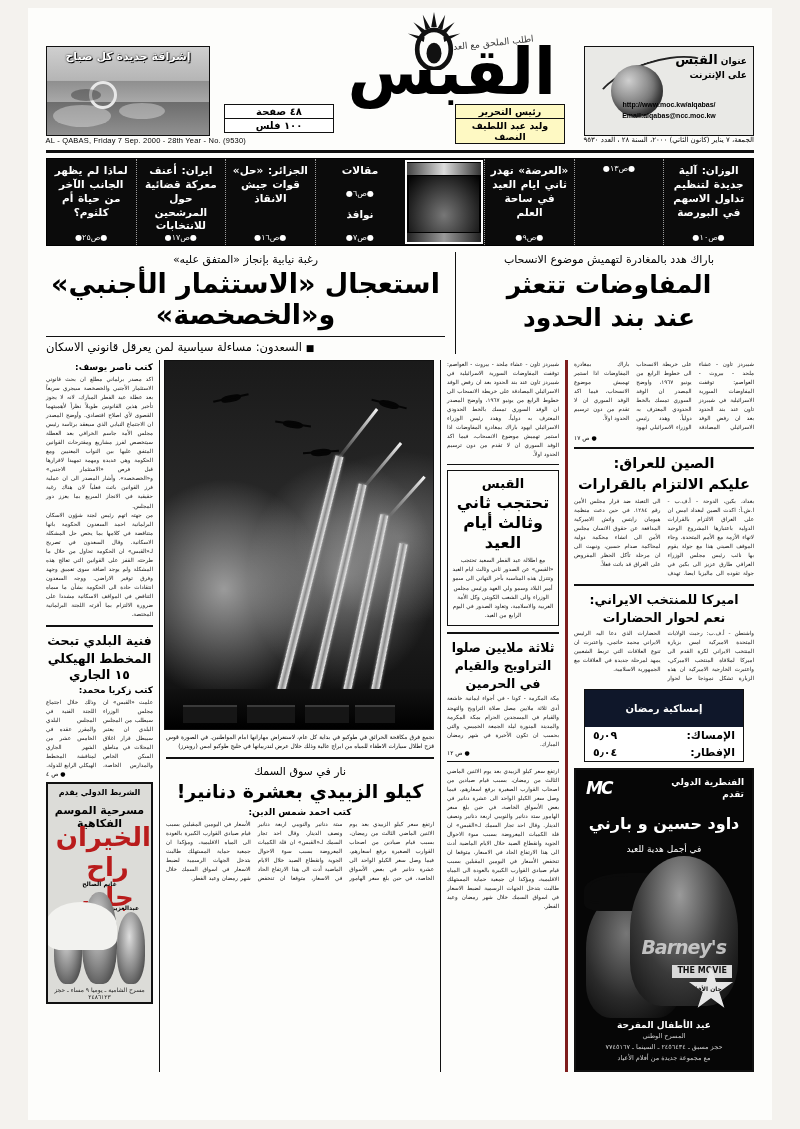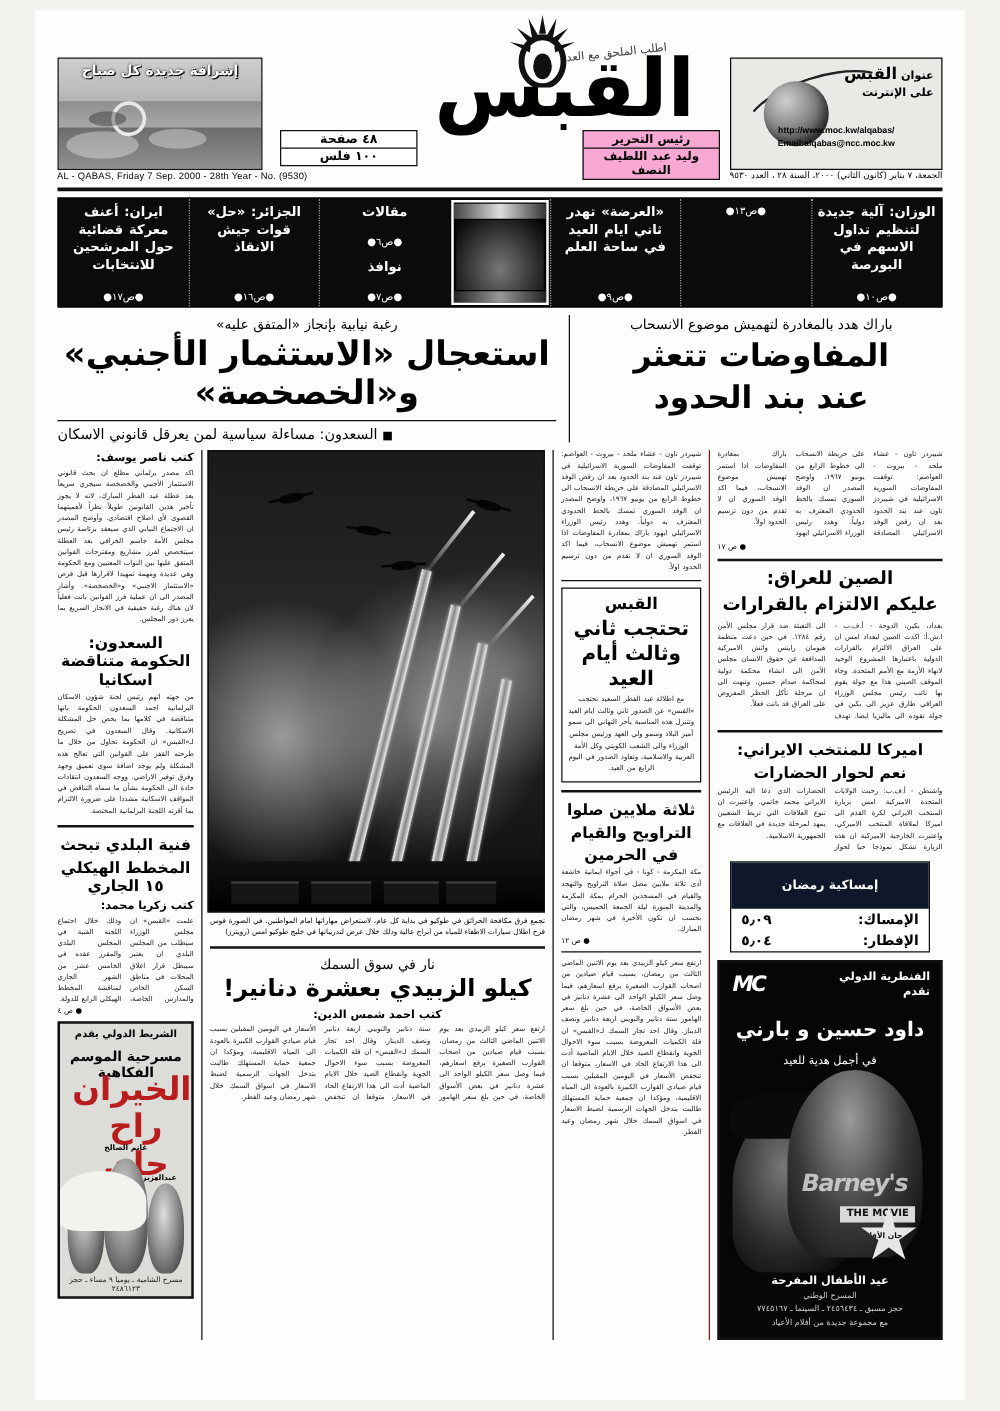--- a/index.html
+++ b/index.html
@@ -99,22 +99,22 @@
   .price-box{
     position:absolute;left:196px;top:96px;width:108px;
     border:1px solid #111;background:#fff;
   }
   .price-box div{
     font-size:10px;font-weight:bold;text-align:center;padding:1px 4px;
     border-bottom:1px solid #111;letter-spacing:3px;
   }
   .price-box div:last-child{border-bottom:none;}
   .editor-box{
-    position:absolute;right:196px;top:96px;width:108px;
-    border:1px solid #111;background:#f9a8d4;
+    position:absolute;right:207px;top:96px;width:108px;
+    border:1px solid #111;background:#fef9c3;
   }
   .editor-box div{
     font-size:9.5px;font-weight:bold;text-align:center;padding:1px 4px;
     border-bottom:1px solid #111;
   }
   .editor-box div:last-child{border-bottom:none;}
   .rule-thick{height:3px;background:#111;margin:2px 18px 0 18px;}
   
   .index-strip{
     margin:5px 18px 0 18px;background:#0b0b0b;color:#fff;
@@ -162,21 +162,21 @@
   .head-left{
     font-size:25px;font-weight:bold;text-align:center;
     line-height:1.2;letter-spacing:4px;margin-top:3px;
   }
   .sub-rule{border-top:1.5px solid #111;margin:6px 0 3px 0;}
   .subhead{font-size:11.5px;text-align:left;letter-spacing:2px;}
   .subhead .sq{font-size:9px;}
   
   .body-grid{margin:6px 18px 0 18px;display:flex;gap:0;}
   .col{position:relative;}
-  .col-a{flex:0 0 180px;padding-left:6px;border-left:1px solid #7f1d1d;}
+  .col-a{flex:0 0 180px;padding-left:6px;border-left:3px solid #7f1d1d;}
   .col-b{flex:0 0 112px;padding:0 6px;border-left:1px solid #111;}
   .col-c{flex:0 0 268px;padding:0 6px;border-left:1px solid #111;}
   .col-d{flex:1 1 auto;padding-right:6px;}
   .minitext{
     font-size:5.6px;line-height:1.62;text-align:justify;
     column-gap:7px;color:#141414;
     word-spacing:.5px;
   }
   .minitext.c2{column-count:2;}
   .minitext.c3{column-count:3;}
@@ -421,20 +421,24 @@
       <div class="txt">نوافذ</div>
       <div class="pg">●ص٧●</div>
     </div>
     <div class="idx-cell">
       <div class="txt">الجزائر: «حل» قوات جيش الانقاذ</div>
       <div class="pg">●ص١٦●</div>
     </div>
     <div class="idx-cell">
       <div class="txt">ايران: أعنف معركة قضائية حول المرشحين للانتخابات</div>
       <div class="pg">●ص١٧●</div>
+    </div>
+    <div class="idx-cell">
+      <div class="txt">لماذا لم يظهر الجانب الآخر من حياة أم كلثوم؟</div>
+      <div class="pg">●ص٢٥●</div>
     </div>
   </div>
 
   <div class="hzone">
     <div class="hz-left">
       <div class="kicker">باراك هدد بالمغادرة لتهميش موضوع الانسحاب</div>
       <div class="head-left">المفاوضات تتعثر</div>
       <div class="head-left">عند بند الحدود</div>
     </div>
     <div class="hz-right">
@@ -548,21 +552,20 @@
       <div class="hrule2"></div>
       <div style="text-align:center;font-size:11px;letter-spacing:3px;">نار في سوق السمك</div>
       <div class="secthead" style="font-size:19px;">كيلو الزبيدي بعشرة دنانير!</div>
       <div class="byline" style="text-align:center;">كتب احمد شمس الدين:</div>
       <div class="minitext c3">ارتفع سعر كيلو الزبيدي بعد يوم الاثنين الماضي الثالث من رمضان، بسبب قيام صيادين من اصحاب القوارب الصغيرة برفع اسعارهم، فيما وصل سعر الكيلو الواحد الى عشرة دنانير في بعض الأسواق الخاصة، في حين بلغ سعر الهامور ستة دنانير والنويبي اربعة دنانير ونصف الدينار. وقال احد تجار السمك لـ«القبس» ان قلة الكميات المعروضة بسبب سوء الاحوال الجوية وانقطاع الصيد خلال الايام الماضية أدت الى هذا الارتفاع الحاد في الاسعار، متوقعا ان تنخفض الأسعار في اليومين المقبلين بسبب قيام صيادي القوارب الكبيرة بالعودة الى المياه الاقليمية، ومؤكدا ان جمعية حماية المستهلك طالبت بتدخل الجهات الرسمية لضبط الاسعار في اسواق السمك خلال شهر رمضان وعيد الفطر.</div>
     </div>
 
     <div class="col col-d">
       <div class="byline">كتب ناصر يوسف:</div>
       <div class="minitext">اكد مصدر برلماني مطلع ان بحث قانوني الاستثمار الأجنبي والخصخصة سيجري سريعاً بعد عطلة عيد الفطر المبارك، لانه لا يجوز تأخير هذين القانونين طويلاً نظراً لأهميتهما القصوى لأي اصلاح اقتصادي. وأوضح المصدر ان الاجتماع النيابي الذي سيعقد برئاسة رئيس مجلس الأمة جاسم الخرافي بعد العطلة سيتخصص لفرز مشاريع ومقترحات القوانين المتفق عليها بين النواب المعنيين ومع الحكومة وهي عديدة ومهمة تمهيدا لاقرارها قبل فرص «الاستثمار الاجنبي» و«الخصخصة». وأشار المصدر الى ان عملية فرز القوانين باتت فعلياً لان هناك رغبة حقيقية في الانجاز السريع بما يعزز دور المجلس.</div>
-      <div class="secthead sm" style="margin-top:4px;">السعدون: الحكومة متناقضة اسكانيا</div>
       <div class="minitext">من جهته اتهم رئيس لجنة شؤون الاسكان البرلمانية احمد السعدون الحكومة بانها متناقضة في كلامها بما يخص حل المشكلة الاسكانية. وقال السعدون في تصريح لـ«القبس» ان الحكومة تحاول من خلال ما طرحته القفز على القوانين التي تعالج هذه المشكلة ولم يوجد اضافة سوى تعميق وجهد وفرق توفير الاراضي. ووجه السعدون انتقادات حادة الى الحكومة بشأن ما سماه التناقض في المواقف الاسكانية مشددا على ضرورة الالتزام بما أقرته اللجنة البرلمانية المختصة.</div>
 
       <div class="hrule2"></div>
       <div class="secthead sm">فنية البلدي تبحث</div>
       <div class="secthead sm">المخطط الهيكلي ١٥ الجاري</div>
       <div class="byline">كتب زكريا محمد:</div>
       <div class="minitext c2">علمت «القبس» ان مجلس الوزراء سيطلب من المجلس البلدي ان يعتبر سيبطل قرار اغلاق المحلات في مناطق السكن الخاص والمدارس الخاصة، وذلك خلال اجتماع اللجنة الفنية في المجلس البلدي والمقرر عقده في الخامس عشر من الشهر الجاري لمناقشة المخطط الهيكلي الرابع للدولة.</div>
       <div style="font-size:6px;text-align:left;">● ص ٤</div>
 
       <div class="ad-theatre">

